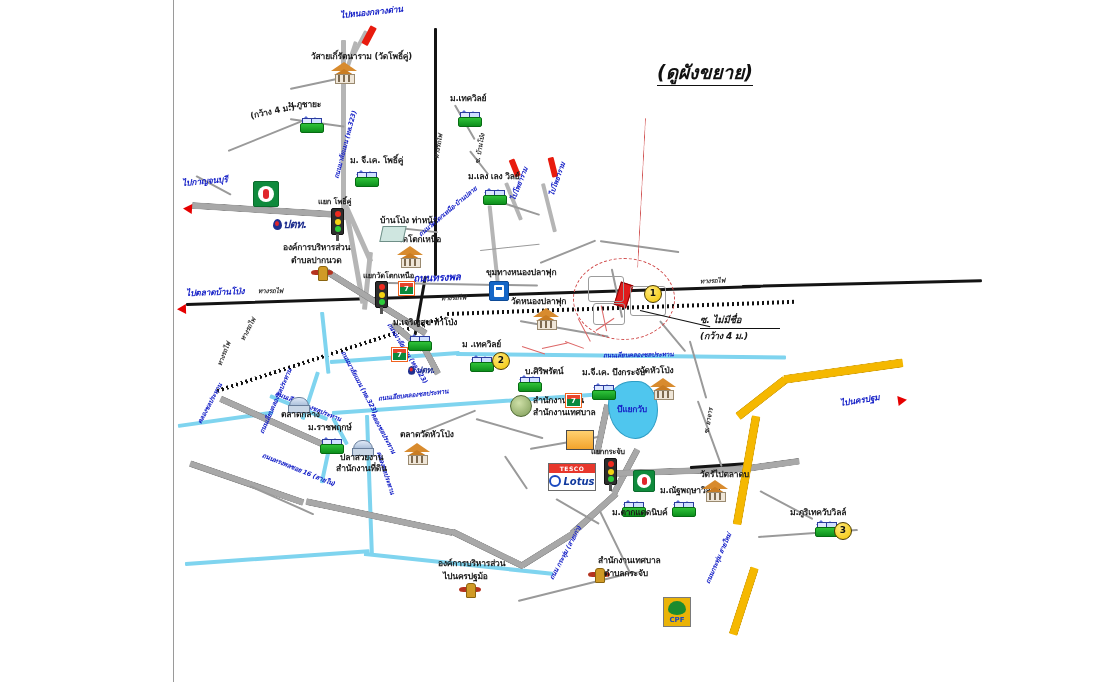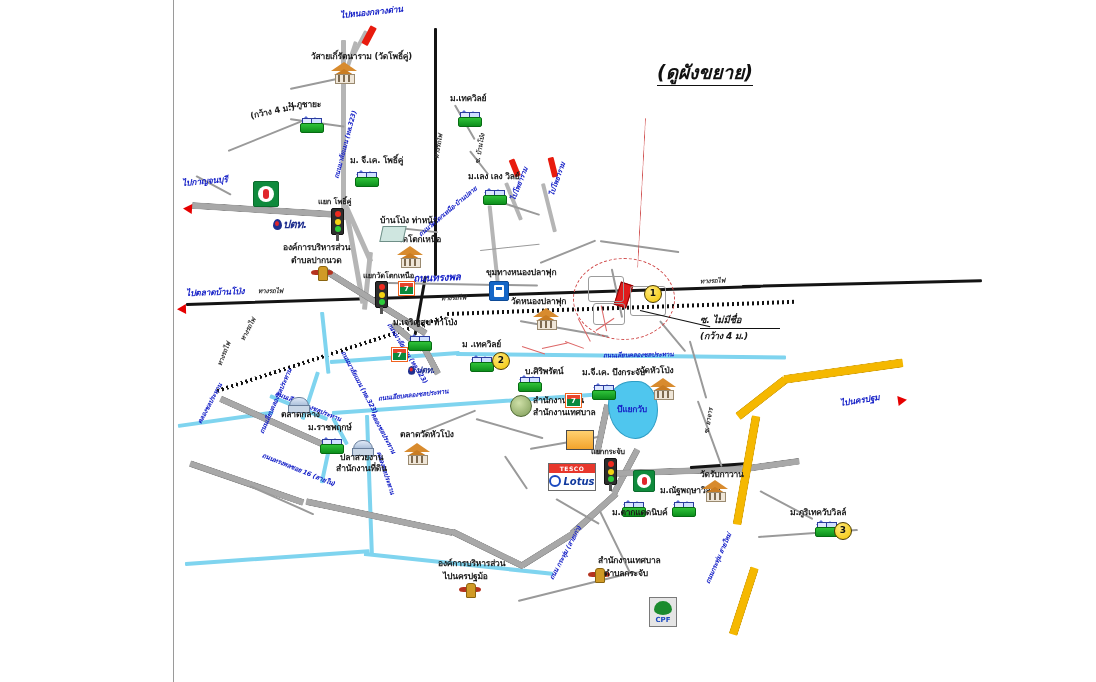--- a/index.html
+++ b/index.html
@@ -99,21 +99,21 @@
 
   
   .lotus{position:absolute;width:46px;height:26px;background:#fff;border:1px solid #6a6a6a;}
   .lotus .top{height:9px;background:#e8372c;color:#fff;font-size:6px;font-weight:bold;
               text-align:center;line-height:9px;letter-spacing:.5px;}
   .lotus .bot{height:16px;display:flex;align-items:center;justify-content:center;gap:2px;}
   .lotus .ring{width:8px;height:8px;border:2px solid #1a49c0;border-radius:50%;}
   .lotus .nm{font-size:10px;font-weight:bold;color:#123a9e;font-style:italic;}
 
   
-  .cpf{position:absolute;width:26px;height:28px;background:#e5e5e5;border:1px solid #7a7a7a;}
+  .cpf{position:absolute;width:26px;height:28px;background:#eab308;border:1px solid #7a7a7a;margin-left:14px;}
   .cpf .lf{position:absolute;left:4px;top:3px;width:18px;height:14px;background:#1b8b2e;
            border-radius:50% 50% 50% 50%/60% 60% 40% 40%;}
   .cpf .tx{position:absolute;left:0;right:0;bottom:2px;text-align:center;font-size:7px;
            font-weight:bold;color:#1a49c0;}
 
   
   .gsign{position:absolute;width:24px;height:24px;background:#0f8a3c;border:1px solid #0a6b2c;border-radius:2px;}
   .gsign .circ{position:absolute;left:4px;top:4px;width:16px;height:16px;background:#fff;border-radius:50%;}
   .gsign .rd{position:absolute;left:9px;top:7px;width:6px;height:10px;background:#e0262c;border-radius:3px;}
 
@@ -485,21 +485,21 @@
   <div class="lbl" style="left:400px;top:430px;">ตลาดวัดหัวโป่ง</div>
 
   <div class="temple" style="left:702px;top:480px;">
     <div class="troof"></div>
       <div class="troof2"></div>
       <div class="body"></div>
     <div class="col" style="left:7px;"></div>
       <div class="col" style="left:12px;"></div>
       <div class="col" style="left:17px;"></div>
   </div>
-  <div class="lbl" style="left:700px;top:470px;">วัดรับกาวาน</div>
+  <div class="lbl" style="left:700px;top:470px;">วัดรัไปตลาดบ</div>
 
   <div class="mkt" style="left:288px;top:397px;">
       <div class="dome"></div>
       <div class="base2"></div>
     </div>
   <div class="lbl" style="left:281px;top:410px;">ตลาดกลาง</div>
 
   <div class="mkt" style="left:352px;top:440px;">
       <div class="dome"></div>
       <div class="base2"></div>

